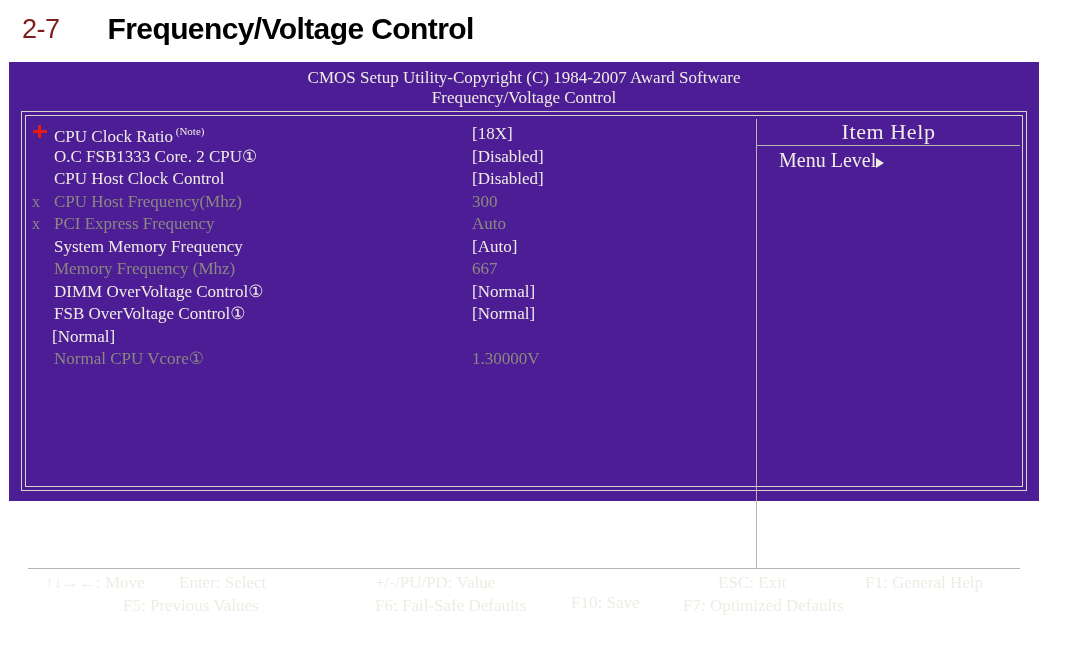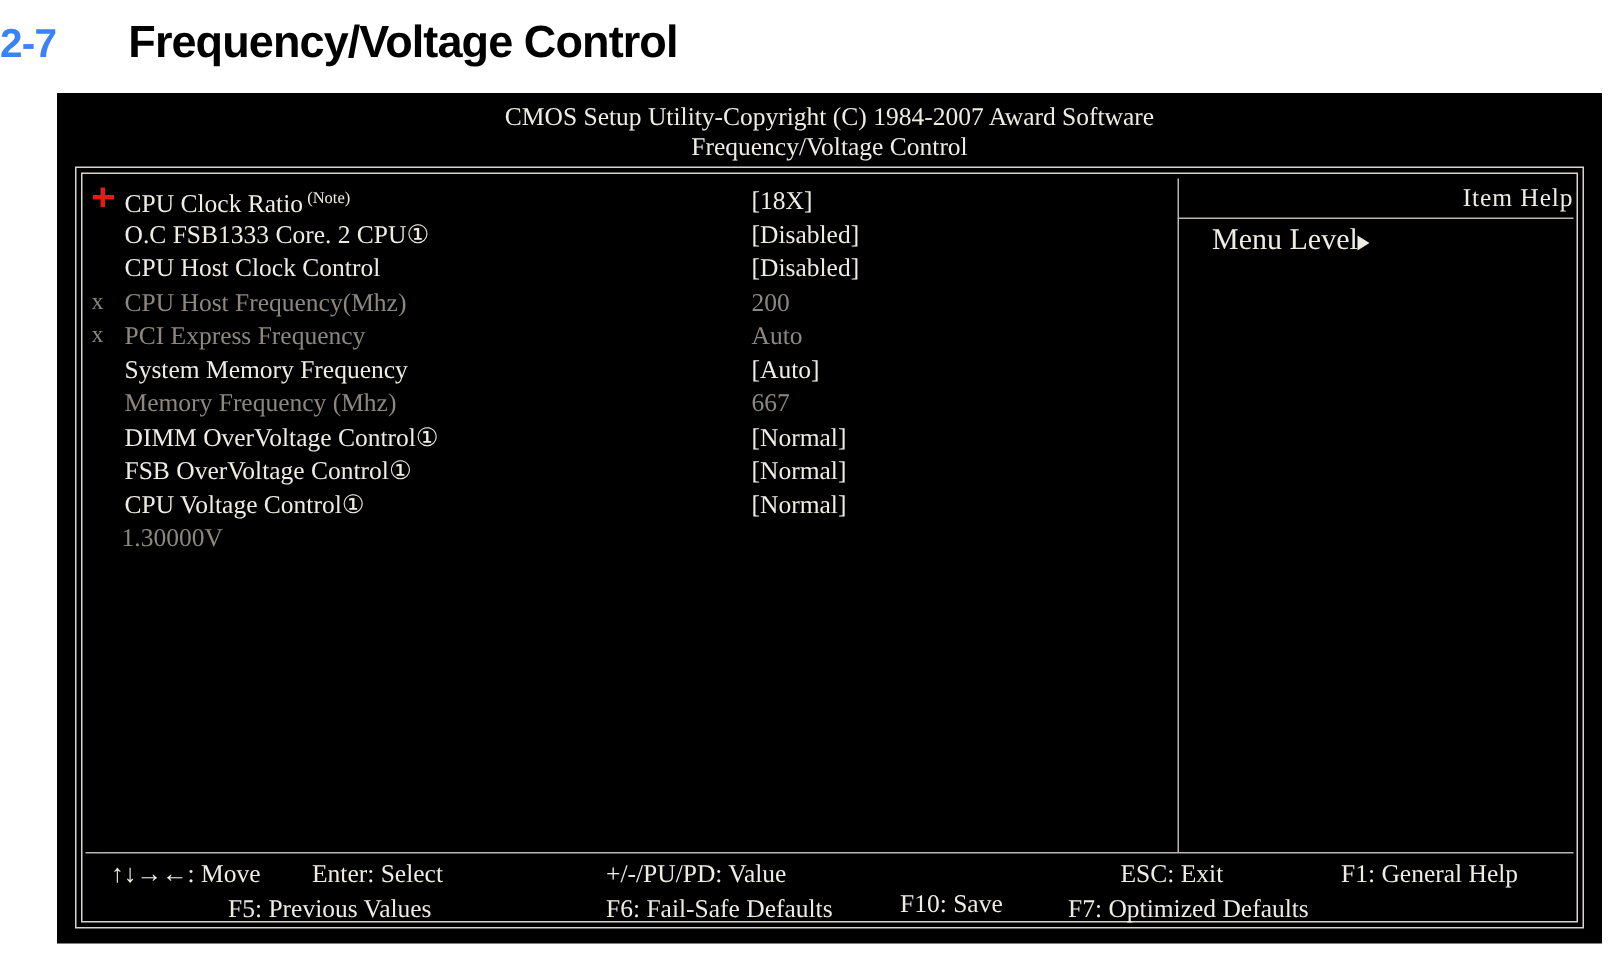--- a/index.html
+++ b/index.html
@@ -20,42 +20,43 @@
   .page-heading {
     position: absolute;
     left: 0; top: 0;
     width: 1080px;
     height: 58px;
     display: flex;
     align-items: center;
   }
   .heading-num {
     font-family: "Liberation Sans", "DejaVu Sans", sans-serif;
-    font-weight: bold;
+    font-weight: normal;
     font-size: 27px;
-    color: #3b82f6;
+    color: #7f1d1d;
+    margin-left: 22px;
     letter-spacing: -0.5px;
   }
   .heading-title {
     font-family: "Liberation Sans", "DejaVu Sans", sans-serif;
     font-weight: bold;
     font-size: 30px;
     color: #000;
     margin-left: 48px;
     letter-spacing: -0.6px;
   }
 
   
   .bios-window {
     position: absolute;
-    left: 38px;
+    left: 9px;
     top: 62px;
     width: 1030px;
-    height: 567px;
-    background: #000000;
+    height: 439px;
+    background: #4c1d95;
     color: #e8e4dc;
   }
 
   .bios-title-bar {
     padding-top: 6px;
     text-align: center;
     line-height: 20px;
     font-size: 17px;
     color: #efece4;
   }
@@ -150,22 +151,22 @@
   .row.dim .row-mark {
     color: #8c8880;
   }
   .note-sup {
     font-size: 11px;
     vertical-align: super;
   }
 
   
   .help-title {
-    text-align: right;
-    font-size: 17px;
+    text-align: center;
+    font-size: 22px;
     line-height: 22px;
     padding-top: 2px;
     color: #efece4;
     letter-spacing: 0.6px;
   }
   .help-divider {
     height: 1px;
     background: #b9b5ad;
     margin-top: 2px;
   }
@@ -245,21 +246,21 @@
             <span class="row-value">[Disabled]</span>
           </div>
           <div class="row">
             <span class="row-mark"></span>
             <span class="row-label">CPU Host  Clock Control</span>
             <span class="row-value">[Disabled]</span>
           </div>
           <div class="row dim">
             <span class="row-mark">x</span>
             <span class="row-label">CPU Host Frequency(Mhz)</span>
-            <span class="row-value">200</span>
+            <span class="row-value">300</span>
           </div>
           <div class="row dim">
             <span class="row-mark">x</span>
             <span class="row-label">PCI Express Frequency</span>
             <span class="row-value">Auto</span>
           </div>
           <div class="row">
             <span class="row-mark"></span>
             <span class="row-label">System Memory Frequency</span>
             <span class="row-value">[Auto]</span>
@@ -274,25 +275,25 @@
             <span class="row-label">DIMM OverVoltage Control①</span>
             <span class="row-value">[Normal]</span>
           </div>
           <div class="row">
             <span class="row-mark"></span>
             <span class="row-label">FSB OverVoltage Control①</span>
             <span class="row-value">[Normal]</span>
           </div>
           <div class="row">
             <span class="row-mark"></span>
-            <span class="row-label">CPU Voltage Control①</span>
             <span class="row-value">[Normal]</span>
           </div>
           <div class="row dim">
             <span class="row-mark"></span>
+            <span class="row-label">Normal CPU Vcore①</span>
             <span class="row-value">1.30000V</span>
           </div>
         </div>
     </div>
 
     <div class="help-pane">
       <div class="help-title">Item Help</div>
       <div class="help-divider"></div>
       <div class="help-content"><span>Menu Level</span><span class="tri-right"></span></div>
     </div>

